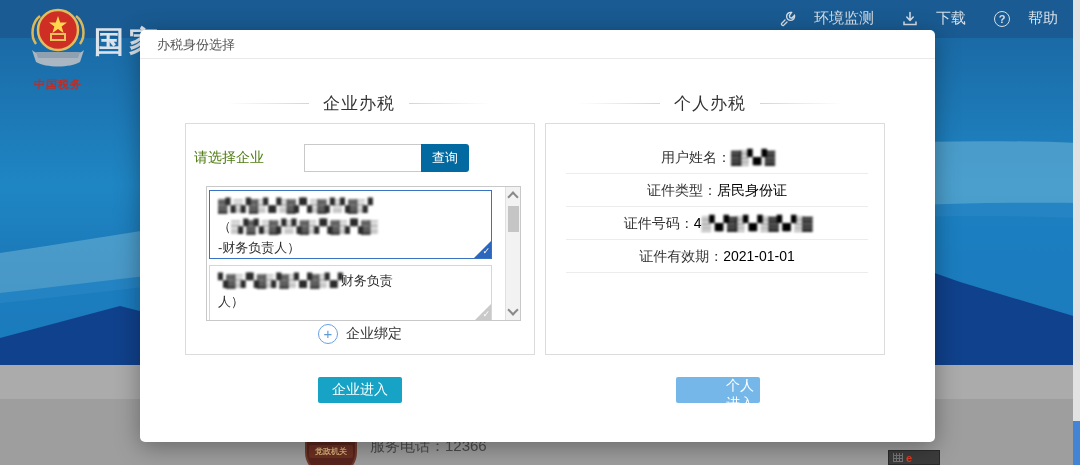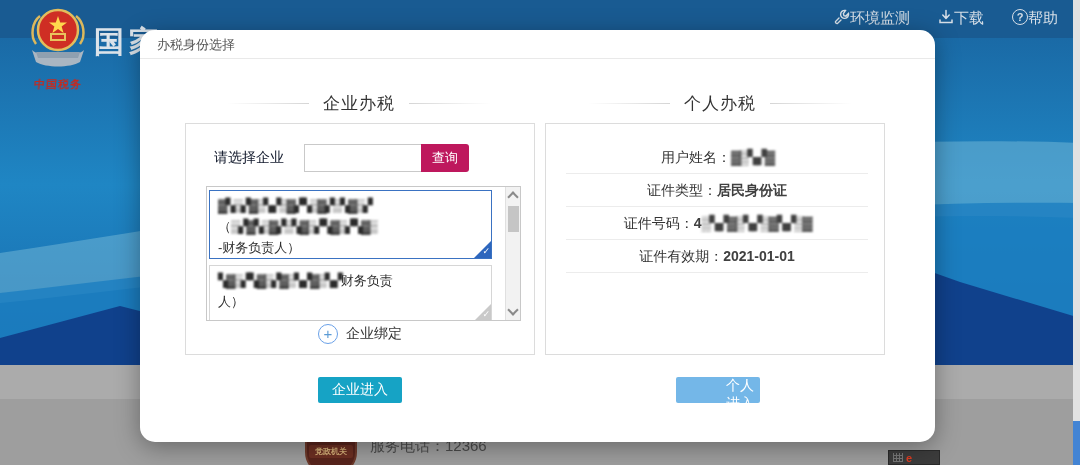--- a/index.html
+++ b/index.html
@@ -9,57 +9,57 @@
 
   
   .header-bar { position:absolute; left:0; top:0; width:1080px; height:38px; background:#195b92; z-index:1; }
   .banner { position:absolute; left:0; top:38px; width:1080px; height:327px; z-index:1; overflow:hidden; }
   .banner svg { display:block; }
   .brand { position:absolute; left:94px; top:22px; z-index:2; color:#dce3ea; font-size:30px; font-weight:bold; letter-spacing:5px; }
   .emblem { position:absolute; left:22px; top:6px; z-index:3; width:72px; text-align:center; }
   .emblem-caption { margin-top:1px; color:#c42a20; font-size:11px; font-weight:bold; letter-spacing:1px; filter:blur(.4px); transform:skewX(-6deg); }
 
   .top-menu { position:absolute; right:22px; top:9px; z-index:2; display:flex; gap:28px; }
-  .menu-item { display:flex; gap:0; color:#d7dfe7; font-size:15px; cursor:pointer; }
+  .menu-item { display:flex; align-items:center; gap:18px; color:#d7dfe7; font-size:15px; cursor:pointer; }
   .menu-item svg { display:block; }
   .q-circle { display:inline-flex; align-items:center; justify-content:center; width:16px; height:16px; border:1.5px solid #d7dfe7; border-radius:50%; font-size:11px; font-weight:bold; color:#d7dfe7; }
 
   .footer { position:absolute; left:0; top:365px; width:1080px; height:100px; z-index:1; background:#9e9e9e; }
   .footer-band1 { position:absolute; left:0; top:0; width:1080px; height:34px; background:#ababab; }
   .gov-shield { position:absolute; left:305px; top:61px; width:52px; height:50px; background:#58241c; border-radius:8px 8px 24px 24px; border:2px solid #6e3a2b; display:flex; align-items:center; justify-content:center; }
   .gov-shield span { color:#d8b27a; font-size:8px; font-weight:bold; background:#6e3023; padding:1px 6px; border-radius:2px; letter-spacing:0; }
   .service-phone { position:absolute; left:370px; top:72px; color:#4c4c4c; font-size:15px; }
   .mini-badge { position:absolute; left:888px; top:85px; width:52px; height:15px; background:#3c3c3c; border:1px solid #2a2a2a; display:flex; align-items:center; padding-left:4px; gap:3px; }
   .mini-badge .dots { width:10px; height:9px; background:repeating-linear-gradient(90deg,#777 0 1px,transparent 1px 3px), repeating-linear-gradient(0deg,#777 0 1px,transparent 1px 3px); }
   .mini-badge .red-mark { color:#e03c20; font-size:11px; font-weight:bold; line-height:10px; }
 
   .page-scrollbar { position:absolute; right:0; top:0; width:7px; height:465px; background:#e2e2e2; z-index:6; }
   .page-scroll-thumb { position:absolute; left:0; bottom:0; width:7px; height:44px; background:#4384d4; }
 
   
-  .modal { position:absolute; left:140px; top:30px; width:795px; height:412px; background:#fff; z-index:5; border-radius:15px; box-shadow:0 5px 24px rgba(0,0,0,.35); }
+  .modal { position:absolute; left:140px; top:30px; width:795px; height:412px; background:#fff; z-index:5; border-radius:5px; box-shadow:0 5px 24px rgba(0,0,0,.35); }
   .modal-title { height:29px; line-height:29px; padding-left:17px; font-size:13px; color:#555; border-bottom:1px solid #e9e9e9; }
 
   .section-head { position:absolute; top:58px; height:30px; display:flex; align-items:center; gap:14px; }
   .section-head .hline { width:82px; height:1px; }
   .hline.l { background:linear-gradient(90deg, rgba(220,220,220,0), #d5d5d5); }
   .hline.r { background:linear-gradient(90deg, #d5d5d5, rgba(220,220,220,0)); }
   .section-head .stitle { font-size:17px; color:#333; letter-spacing:1px; }
   #ent-head { left:87px; }
-  #per-head { left:448px; }
+  #per-head { left:438px; }
 
   .panel { position:absolute; top:93px; height:232px; background:#fff; border:1px solid #dcdcdc; }
   #ent-panel { left:45px; width:350px; }
   #per-panel { left:405px; width:340px; }
 
   
   .select-row { position:absolute; left:0; top:20px; width:100%; height:28px; }
-  .select-label { position:absolute; left:28px; top:5px; font-size:14px; color:#0f172a; }
+  .select-label { position:absolute; left:8px; top:5px; font-size:14px; color:#4d7c0f; }
   .ent-input { position:absolute; left:118px; top:0; width:117px; height:28px; border:1px solid #c9c9c9; border-right:none; padding:0 6px; font-size:13px; outline:none; }
-  .search-btn { position:absolute; left:235px; top:0; width:48px; height:28px; background:#be185d; color:#fff; font-size:13px; border:none; border-radius:0 3px 3px 0; cursor:pointer; }
+  .search-btn { position:absolute; left:235px; top:0; width:48px; height:28px; background:#0369a1; color:#fff; font-size:13px; border:none; border-radius:0 3px 3px 0; cursor:pointer; }
 
   .listbox { position:absolute; left:20px; top:62px; width:315px; height:135px; border:1px solid #c8c8c8; background:#fff; overflow:hidden; }
   .list-item { position:absolute; left:2px; width:283px; background:#fff; padding:4px 8px; font-size:13px; color:#2e2e2e; line-height:21px; }
   .list-item.selected { top:3px; height:69px; border:1px solid #3a72c2; }
   .list-item.unselected { top:78px; height:57px; border:1px solid #d6d6d6; }
   .corner-check { position:absolute; right:0; bottom:0; width:0; height:0; border-style:solid; border-width:0 0 17px 17px; }
   .corner-check.blue { border-color:transparent transparent #2d66bd transparent; }
   .corner-check.gray { border-color:transparent transparent #c9c9c9 transparent; }
   .corner-check .tick { position:absolute; right:1px; top:4px; color:#fff; font-size:9px; line-height:12px; }
   .redacted { filter:blur(1.2px); color:#2b2b2b; letter-spacing:-2px; }
@@ -74,21 +74,21 @@
   .plus-circle { display:flex; align-items:center; justify-content:center; width:20px; height:20px; border:1px solid #6aa1e8; border-radius:50%; color:#5b9bd5; font-size:15px; line-height:18px; }
   .bind-label { font-size:14px; color:#333; }
 
   .enter-btn { position:absolute; top:337px; width:84px; height:26px; border:none; border-radius:2px; color:#fff; font-size:14px; cursor:pointer;margin-top:10px; }
   #ent-enter { left:178px; background:#16a3c5; }
   #per-enter { left:536px; background:#74b7e8;padding-left:44px; }
 
   
   .info-rows { position:absolute; left:20px; top:17px; width:302px;text-align:center; }
   .info-row { height:33px; line-height:33px; border-bottom:1px solid #ececec; font-size:14px; color:#333; white-space:nowrap; }
-  .info-row .val { color:#404040;font-weight:bold; }
+  .info-row .val { color:#000000; }
 </style>
 </head>
 <body>
 
 <div id="stage">
 
   <div class="header-bar"></div>
 
   <div class="banner">
     <svg width="1080" height="327" viewBox="0 0 1080 327">

